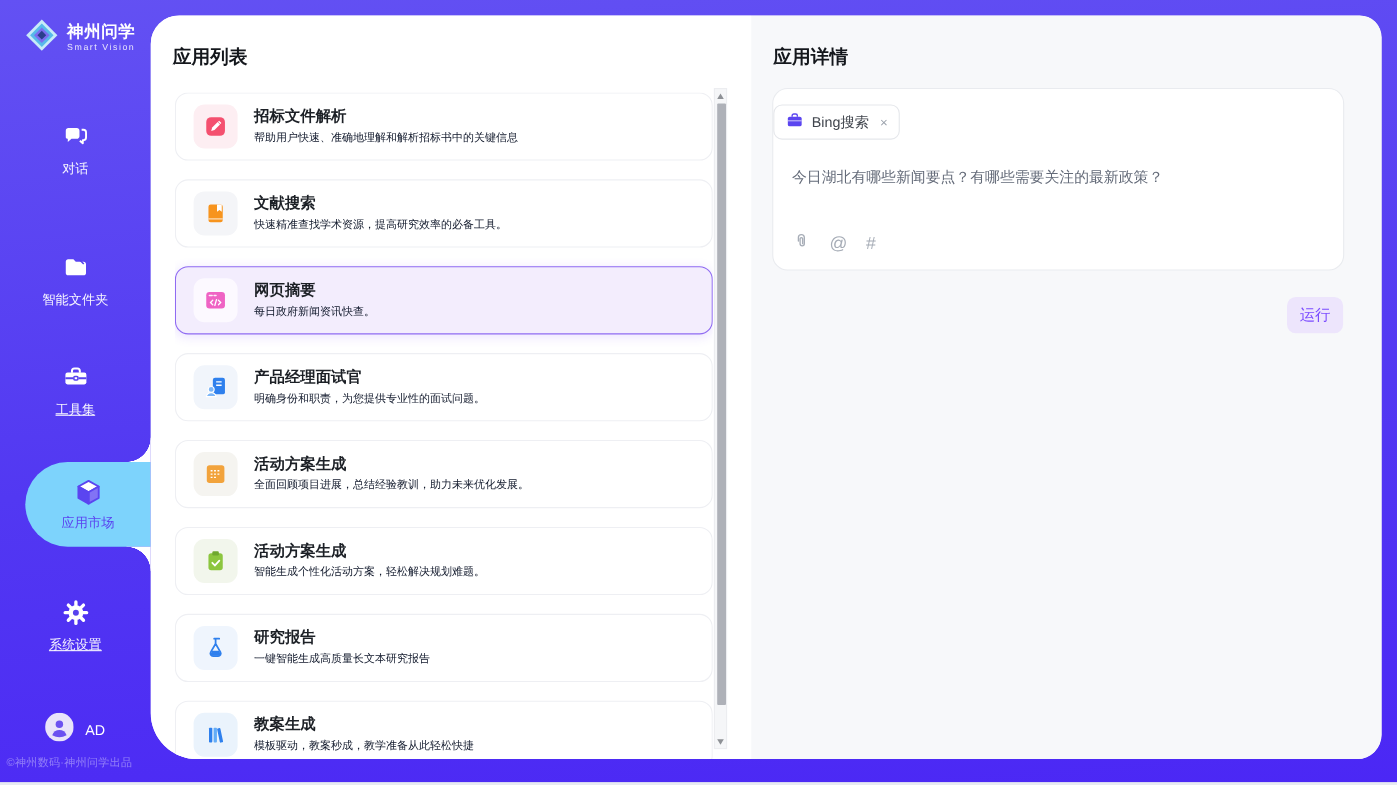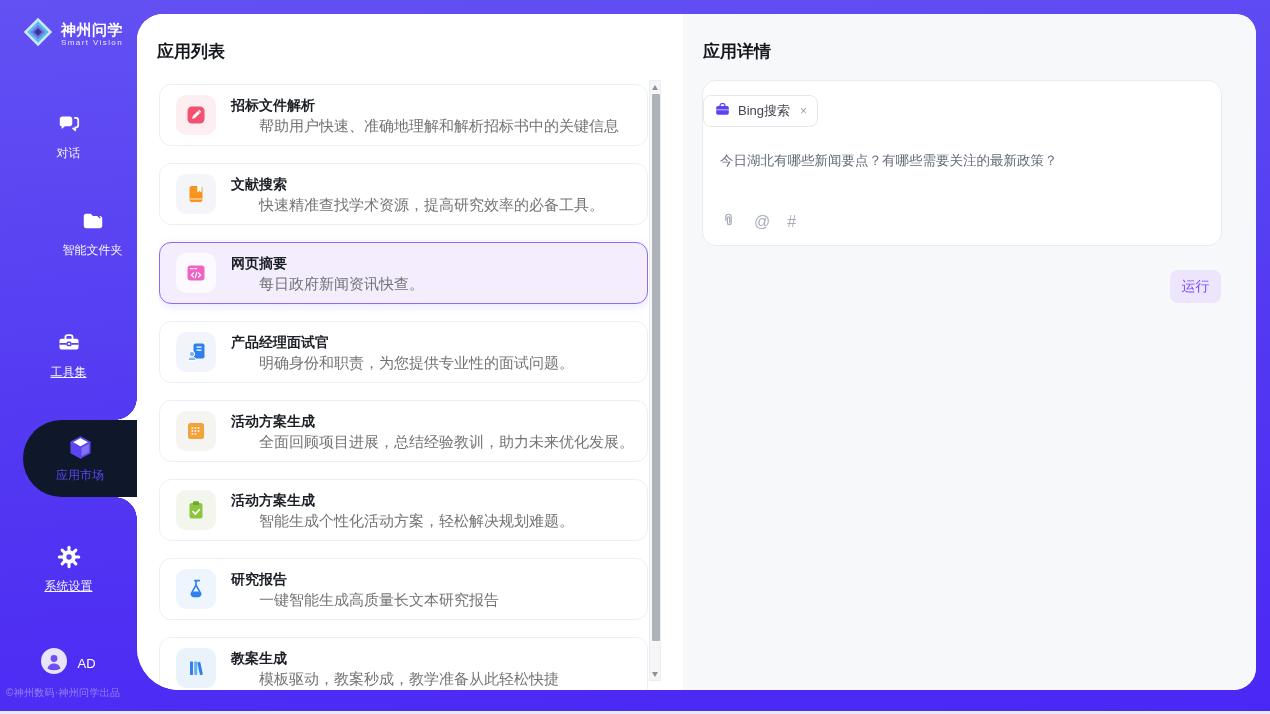--- a/index.html
+++ b/index.html
@@ -9,21 +9,21 @@
 
   
   .sidebar{position:absolute;left:0;top:0;width:137px;height:714px;}
   .logo{position:absolute;top:16px;left:22px;display:flex;align-items:center;gap:7px;}
   .logo-title{color:#fff;font-size:15px;font-weight:bold;letter-spacing:.5px;line-height:17px;}
   .logo-sub{color:#E9E6FD;font-size:8px;letter-spacing:1.4px;line-height:10px;}
   .nav-item{position:absolute;left:0;width:137px;text-align:center;cursor:pointer;}
   .nav-icon{display:block;margin:0 auto;width:27px;height:27px;}
   .nav-label{margin-top:7px;font-size:12px;color:rgba(255,255,255,.95);}
   .nav-label.u{text-decoration:underline;}
-  .nav-item.active{left:23px;width:114px;height:77px;background:#0f172a;
+  .nav-item.active{left:23px;width:114px;height:77px;background:#7dd3fc;
     border-radius:39px 0 0 39px;display:flex;flex-direction:column;justify-content:center;}
   .nav-item.active .nav-label{color:#5B45F0;margin-top:6px;}
   .nav-item.active::before{content:'';position:absolute;right:0;top:-22px;width:22px;height:22px;
     background:radial-gradient(circle at 0 0,rgba(0,0,0,0) 21.6px,#fff 22px);}
   .nav-item.active::after{content:'';position:absolute;right:0;bottom:-22px;width:22px;height:22px;
     background:radial-gradient(circle at 0 100%,rgba(0,0,0,0) 21.6px,#fff 22px);}
   .user{position:absolute;top:648px;left:0;width:137px;display:flex;align-items:center;
     justify-content:center;gap:10px;cursor:pointer;}
   .user-name{color:#fff;font-size:13px;text-align:right;}
   .copyright{position:absolute;left:6px;bottom:14px;font-size:10px;white-space:nowrap;
@@ -35,21 +35,21 @@
   .list-col{position:relative;width:546px;background:#fff;}
   .col-title{margin:0;position:absolute;top:26px;left:20px;font-size:17px;font-weight:bold;color:#14171C;text-align:right;}
   .cards{position:absolute;top:70px;left:22px;width:489px;bottom:0;overflow:hidden;}
   .card{height:62px;margin-bottom:17px;border:1px solid #EEEFF3;border-radius:12px;background:#fff;
     display:flex;align-items:center;gap:15px;padding:0 16px;cursor:pointer;}
   .card.selected{background:#F3EDFD;border:1.5px solid #8F6BF2;
     box-shadow:0 2px 10px rgba(124,77,255,.16);}
   .card-icon{flex:0 0 40px;width:40px;height:40px;border-radius:10px;display:flex;
     align-items:center;justify-content:center;}
   .card-title{font-size:14px;font-weight:bold;color:#1C2026;line-height:16px;}
-  .card-desc{font-size:15px;color:#737373;margin-top:5px;line-height:15px;white-space:nowrap;margin-left:28px;}
+  .card-desc{font-size:10px;color:#0f172a;margin-top:5px;line-height:15px;white-space:nowrap;}
 
   
   .scrollbar{position:absolute;left:512px;top:66px;width:12px;height:601px;background:#F5F6F8;
     border:1px solid #ECEDF0;}
   .sb-arrow{position:absolute;left:0;width:100%;height:12px;display:flex;align-items:center;justify-content:center;}
   .sb-arrow.up{top:0;}
   .sb-arrow.down{bottom:0;}
   .tri-up{width:0;height:0;border-left:3.5px solid transparent;border-right:3.5px solid transparent;
     border-bottom:5px solid #8E9196;}
   .tri-down{width:0;height:0;border-left:3.5px solid transparent;border-right:3.5px solid transparent;
@@ -97,21 +97,21 @@
     </div>
 
     <nav id="side-nav">
         <div class="nav-item" style="top: 111px;">
           <span class="nav-icon"><svg viewBox="0 0 24 24" width="26" height="26">
               <path d="M3.5 7.2c0-1.2 1-2.2 2.2-2.2h7.1c1.2 0 2.2 1 2.2 2.2v4.6c0 1.2-1 2.2-2.2 2.2H8.3l-3.1 2.7v-2.7h-.5c-.7 0-1.2-.5-1.2-1.2V7.2z" fill="#fff"></path>
               <path d="M16.8 6.4h1.5c1.2 0 2.2 1 2.2 2.2v4.4c0 1.2-1 2.2-2.2 2.2h-.5v2.6l-2.5-2.2" fill="none" stroke="#fff" stroke-width="1.6" stroke-linejoin="round"></path>
             </svg></span>
           <div class="nav-label">对话</div>
         </div>
-        <div class="nav-item" style="top: 208px; margin-left: 24px;">
+        <div class="nav-item" style="top: 230px;">
           <span class="nav-icon"><svg viewBox="0 0 24 24" width="26" height="26">
               <path d="M3.5 7.3c0-1.1.9-2 2-2h4.4l2 2.1h6.6c1.1 0 2 .9 2 2v7.3c0 1.1-.9 2-2 2h-13c-1.1 0-2-.9-2-2V7.3z" fill="#fff"></path>
               <path d="M14.8 5.4l3.8 3.9" stroke="#5742EE" stroke-width="1.3"></path>
             </svg></span>
           <div class="nav-label">智能文件夹</div>
         </div>
         <div class="nav-item" style="top: 330px;">
           <span class="nav-icon"><svg viewBox="0 0 24 24" width="26" height="26">
               <path d="M8.7 8.2V6.8c0-1.2 1-2.1 2.1-2.1h2.4c1.2 0 2.1 1 2.1 2.1v1.4" fill="none" stroke="#fff" stroke-width="1.7"></path>
               <rect x="3.2" y="8" width="17.6" height="10" rx="1.8" fill="#fff"></rect>

